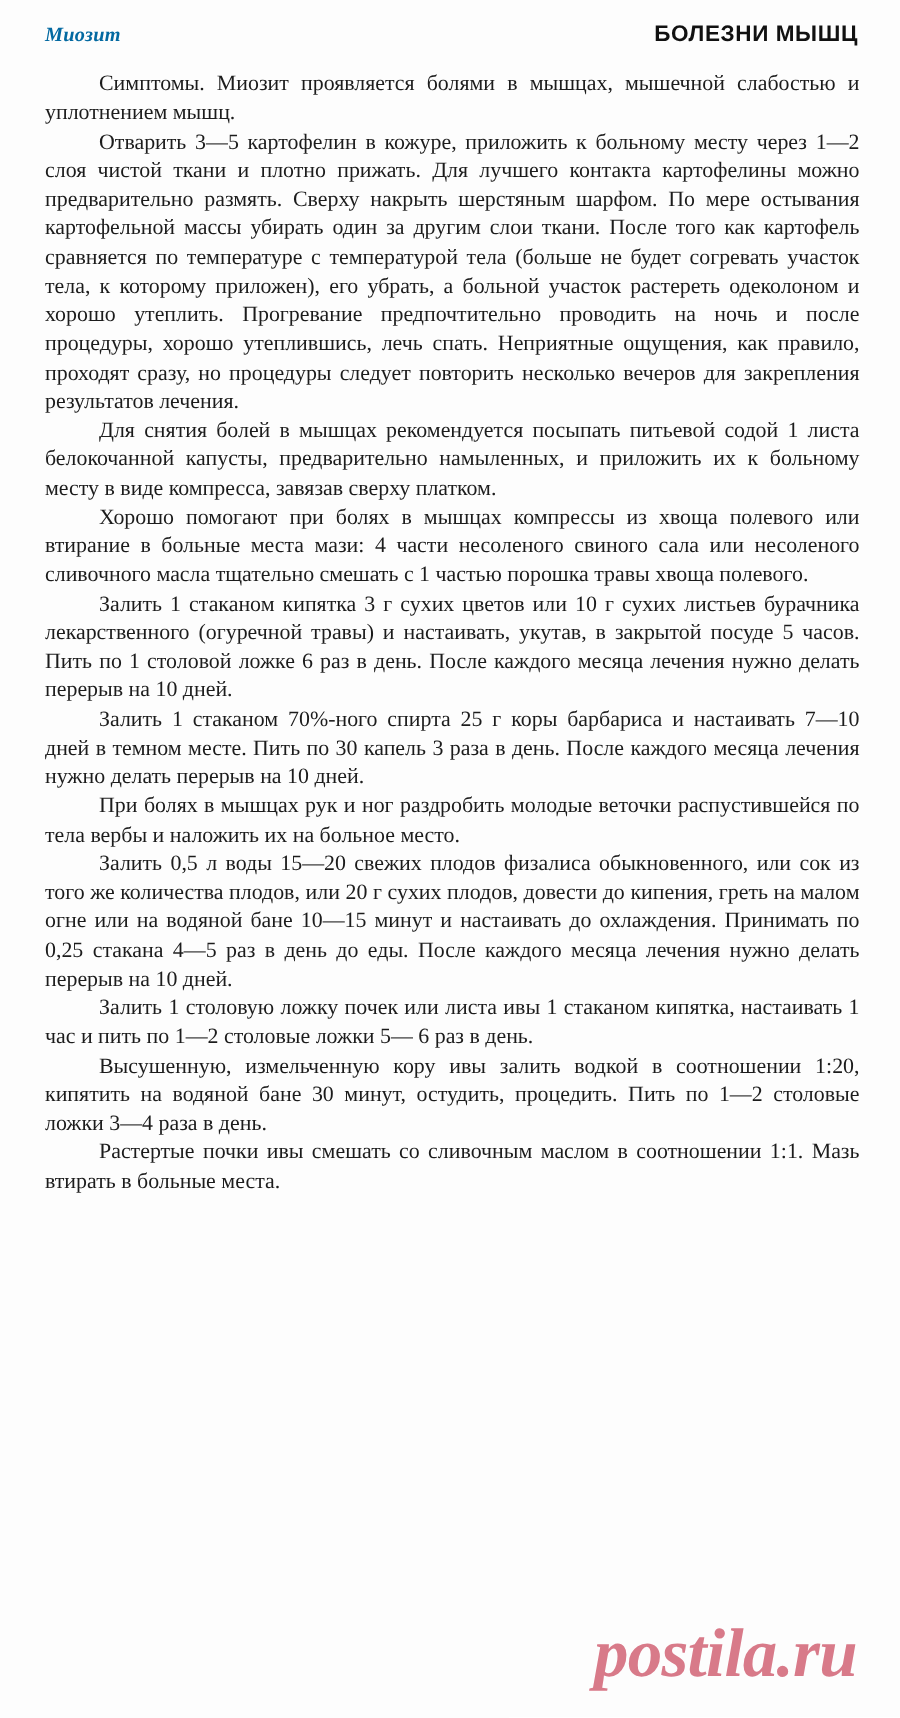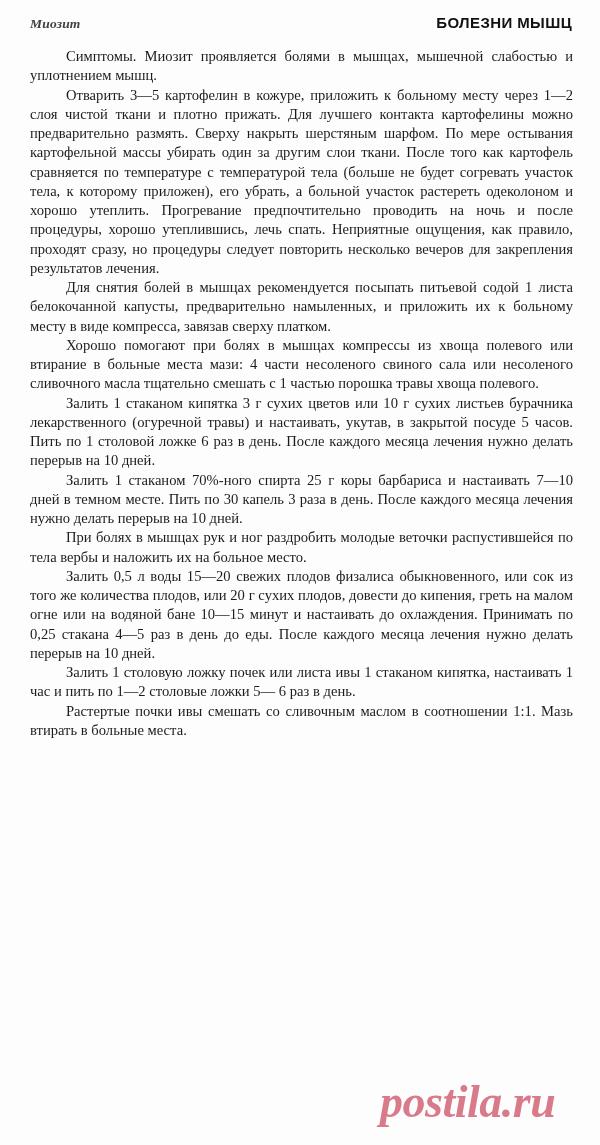--- a/index.html
+++ b/index.html
@@ -66,53 +66,54 @@
     -webkit-font-smoothing: antialiased;
     hyphens: none;
   }
   p.para.last-line-left {
     text-align-last: left;
   }
 
   
   .watermark {
     position: absolute;
-    left: 380px;
+    left: 396px;
     top: 1079px;
     font-family: "Liberation Serif", "DejaVu Serif", serif;
     font-style: italic;
     font-weight: 700;
     font-size: 46px;
     line-height: 1;
     color: #d4687a;
     opacity: 0.88;
     white-space: nowrap;
     letter-spacing: -0.5px;
     pointer-events: none;
     user-select: none;
   }
 </style>
 </head>
 <body>
 
 <div class="page">
 
   <div class="running-head">
-    <span class="head-left" style="color: #404040;">Миозит</span>
+    <span class="head-left" style="color: #0369a1;">Миозит</span>
     <span class="head-right" style="color: rgb(17, 17, 17);">БОЛЕЗНИ МЫШЦ</span>
   </div>
 
   <div class="body-text">
       <p class="para last-line-left">Симптомы. Миозит проявляется болями в мышцах, мышечной слабостью и уплотнением мышц.</p>
       <p class="para last-line-left">Отварить 3—5 картофелин в кожуре, приложить к больному месту через 1—2 слоя чистой ткани и плотно прижать. Для лучшего контакта картофелины можно предварительно размять. Сверху накрыть шерстяным шарфом. По мере остывания картофельной массы убирать один за другим слои ткани. После того как картофель сравняется по температуре с температурой тела (больше не будет согревать участок тела, к которому приложен), его убрать, а больной участок растереть одеколоном и хорошо утеплить. Прогревание предпочтительно проводить на ночь и после процедуры, хорошо утеплившись, лечь спать. Неприятные ощущения, как правило, проходят сразу, но процедуры следует повторить несколько вечеров для закрепления результатов лечения.</p>
       <p class="para last-line-left">Для снятия болей в мышцах рекомендуется посыпать питьевой содой 1 листа белокочанной капусты, предварительно намыленных, и приложить их к больному месту в виде компресса, завязав сверху платком.</p>
       <p class="para last-line-left">Хорошо помогают при болях в мышцах компрессы из хвоща полевого или втирание в больные места мази: 4 части несоленого свиного сала или несоленого сливочного масла тщательно смешать с 1 частью порошка травы хвоща полевого.</p>
       <p class="para last-line-left">Залить 1 стаканом кипятка 3 г сухих цветов или 10 г сухих листьев бурачника лекарственного (огуречной травы) и настаивать, укутав, в закрытой посуде 5 часов. Пить по 1 столовой ложке 6 раз в день. После каждого месяца лечения нужно делать перерыв на 10 дней.</p>
       <p class="para last-line-left">Залить 1 стаканом 70%-ного спирта 25 г коры барбариса и настаивать 7—10 дней в темном месте. Пить по 30 капель 3 раза в день. После каждого месяца лечения нужно делать перерыв на 10 дней.</p>
       <p class="para last-line-left">При болях в мышцах рук и ног раздробить молодые веточки распустившейся по тела вербы и наложить их на больное место.</p>
       <p class="para last-line-left">Залить 0,5 л воды 15—20 свежих плодов физалиса обыкновенного, или сок из того же количества плодов, или 20 г сухих плодов, довести до кипения, греть на малом огне или на водяной бане 10—15 минут и настаивать до охлаждения. Принимать по 0,25 стакана 4—5 раз в день до еды. После каждого месяца лечения нужно делать перерыв на 10 дней.</p>
       <p class="para last-line-left">Залить 1 столовую ложку почек или листа ивы 1 стаканом кипятка, настаивать 1 час и пить по 1—2 столовые ложки 5— 6 раз в день.</p>
+      <p class="para last-line-left">Высушенную, измельченную кору ивы залить водкой в соотношении 1:20, кипятить на водяной бане 30 минут, остудить, процедить. Пить по 1—2 столовые ложки 3—4 раза в день.</p>
       <p class="para last-line-left">Растертые почки ивы смешать со сливочным маслом в соотношении 1:1. Мазь втирать в больные места.</p>
     </div>
 
   <div class="watermark" style="color: rgb(212, 104, 122);">postila.ru</div>
 
 </div>
 
 </body></html>

